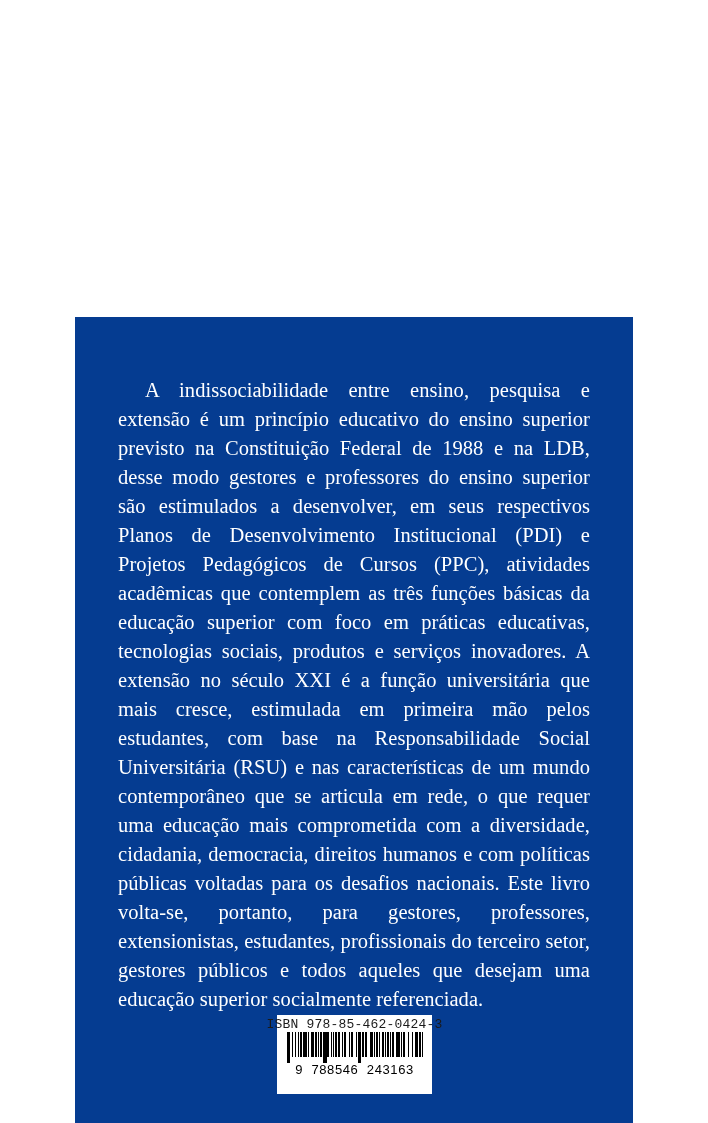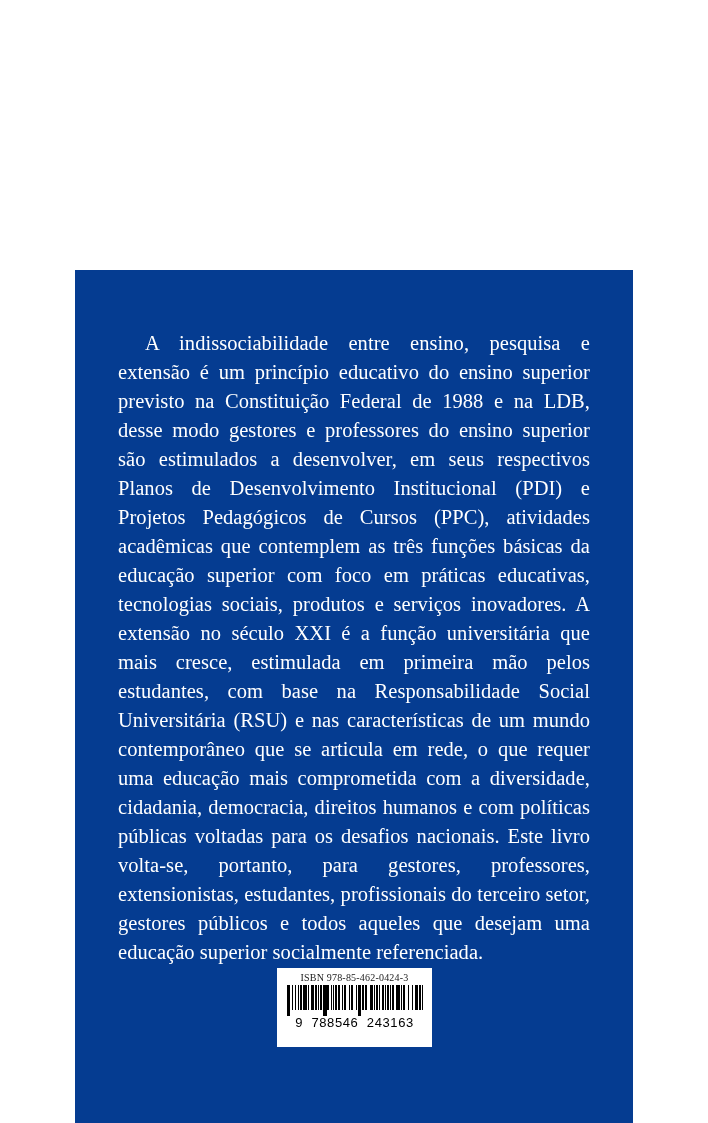--- a/index.html
+++ b/index.html
@@ -14,20 +14,21 @@
     position: relative;
     overflow: hidden;
     font-family: "Liberation Serif", "DejaVu Serif", serif;
   }
 
   
   .page {
     position: absolute;
     inset: 0;
     background: #ffffff;
+    margin-top: 47px;
   }
 
   
   .blue-panel {
     position: absolute;
     left: 75px;
     top: 270px;
     width: 558px;
     height: 853px;           
     background: #053C91;
@@ -72,22 +73,22 @@
     height: 79px;
     background: #ffffff;
     box-sizing: border-box;
     display: flex;
     flex-direction: column;
     align-items: center;
     justify-content: flex-start;
     padding-top: 4px;
   }
   .isbn-text {
-    font-family: Liberation Serif, serif;
-    font-size: 10px;
+    font-family: Liberation Mono, monospace;
+    font-size: 13px;
     color: #1a1a1a;
     letter-spacing: 0.2px;
     line-height: 11px;
     white-space: nowrap;
   }
   .barcode-wrap {
     margin-top: 2px;
     display: flex;
     flex-direction: column;
     align-items: center;

